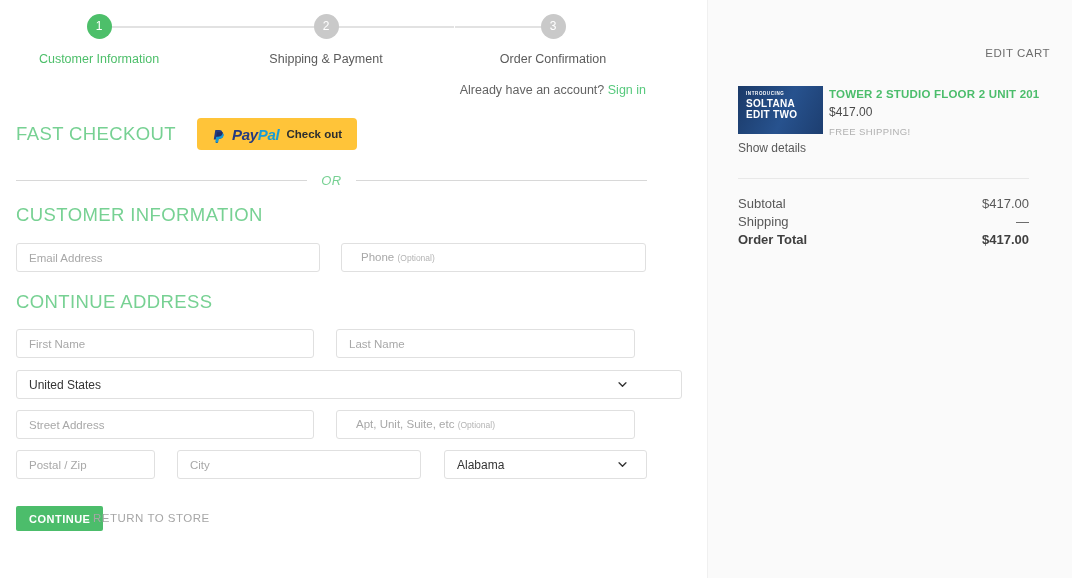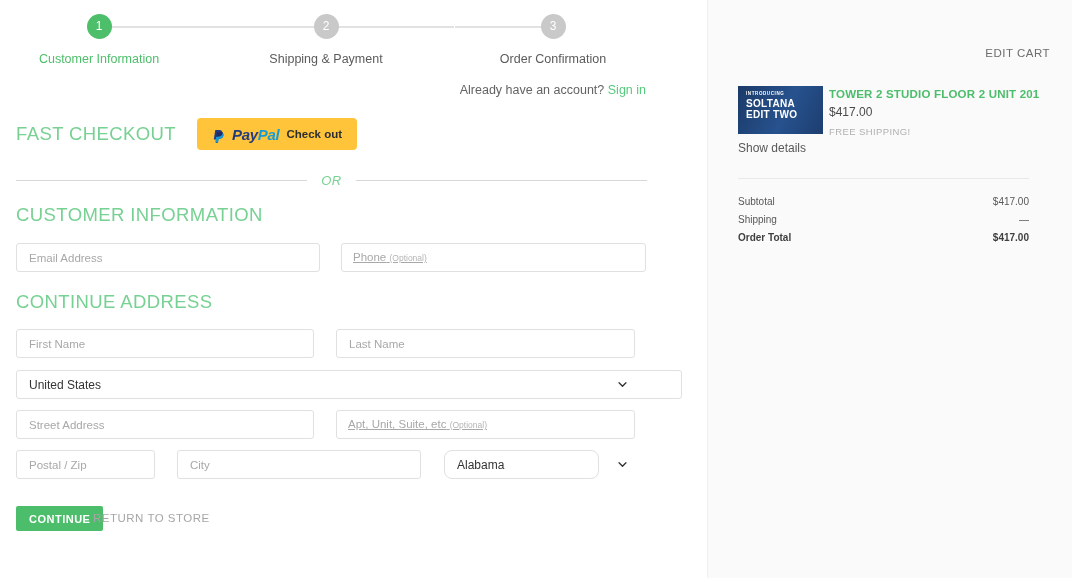--- a/index.html
+++ b/index.html
@@ -68,21 +68,21 @@
   
   .fld {
     position:absolute; height:29px; border:1px solid #e0e0e0; border-radius:3px;
     background:#fff; font-family:"Liberation Sans", sans-serif; font-size:11.5px;
     color:#3b3b3b; padding:0 12px; outline:none;
   }
   .fld::placeholder { color:#a8a8a8; }
   .fld-opt-wrap { position:absolute; height:29px; }
   .optlabel {
     position:absolute; height:19px; line-height:29px; font-size:11.5px;
-    color:#a8a8a8; padding-left:12px; pointer-events:none; white-space:nowrap;text-decoration:underline;
+    color:#a8a8a8; padding-left:20px; pointer-events:none; white-space:nowrap;
   }
   .optlabel small { font-size:8.5px; color:#b4b4b4; }
 
   .sel {
     position:absolute; height:29px; border:1px solid #e0e0e0; border-radius:3px;
     background:#fff; font-family:"Liberation Sans", sans-serif; font-size:12px;
     color:#343434; padding:0 28px 0 12px; outline:none; appearance:none;
     -webkit-appearance:none; cursor:pointer;
   }
   .caret {
@@ -134,21 +134,21 @@
   .pname { font-size:11.5px; font-weight:bold; color:#4bbd6b; letter-spacing:.2px; }
   .pprice { font-size:12px; color:#4a4a4a; margin-top:5px; }
   .pship { font-size:9.5px; color:#b0b0b0; letter-spacing:.4px; margin-top:7px; }
   .show-det {
     position:absolute; left:0; top:55px; font-size:12px; color:#585858; cursor:pointer;
   }
 
   .side-rule { position:absolute; left:30px; top:178px; width:291px; height:1px; background:#e8e8e8; }
 
   .totals { position:absolute; left:30px; top:196px; width:291px; }
-  .trow { position:relative; height:18px; font-size:10px; color:#585858; }
+  .trow { position:relative; height:18px; font-size:13px; color:#585858; }
   .trow .lbl { position:absolute; left:0; top:0; }
   .trow .val { position:absolute; right:0; top:0; }
   .trow.bold { font-weight:bold; color:#3f3f3f; }
 </style>
 </head>
 <body>
 
 <div class="page">
 
   <div class="main">
@@ -221,21 +221,21 @@
     <input class="fld" style="left: 16px; top: 410px; width: 298px;" placeholder="Street Address">
 
     <div class="fld-opt-wrap" style="left:336px; top:410px; width:299px;">
       <input class="fld" style="left: 0px; top: 0px; width: 299px;">
       <span class="optlabel"><span>Apt, Unit, Suite, etc</span> <small>(Optional)</small></span>
     </div>
 
     <input class="fld" style="left: 16px; top: 450px; width: 139px;" placeholder="Postal / Zip">
     <input class="fld" style="left: 177px; top: 450px; width: 244px;" placeholder="City">
 
-    <select class="sel" style="left:444px; top:450px; width:155px;border-radius:8px;">
+    <select class="sel" style="left:444px; top:450px; width:203px;">
       <option>Alabama</option>
     </select>
     <svg class="caret" style="left:618px; top:462px;" viewBox="0 0 10 7">
       <path d="M1 1l4 4 4-4" stroke="#333" stroke-width="1.6" fill="none" stroke-linecap="round" stroke-linejoin="round"></path>
     </svg>
 
     <button class="btn-continue">CONTINUE</button>
     <div class="btn-return">RETURN TO STORE</div>
   </div>
 

